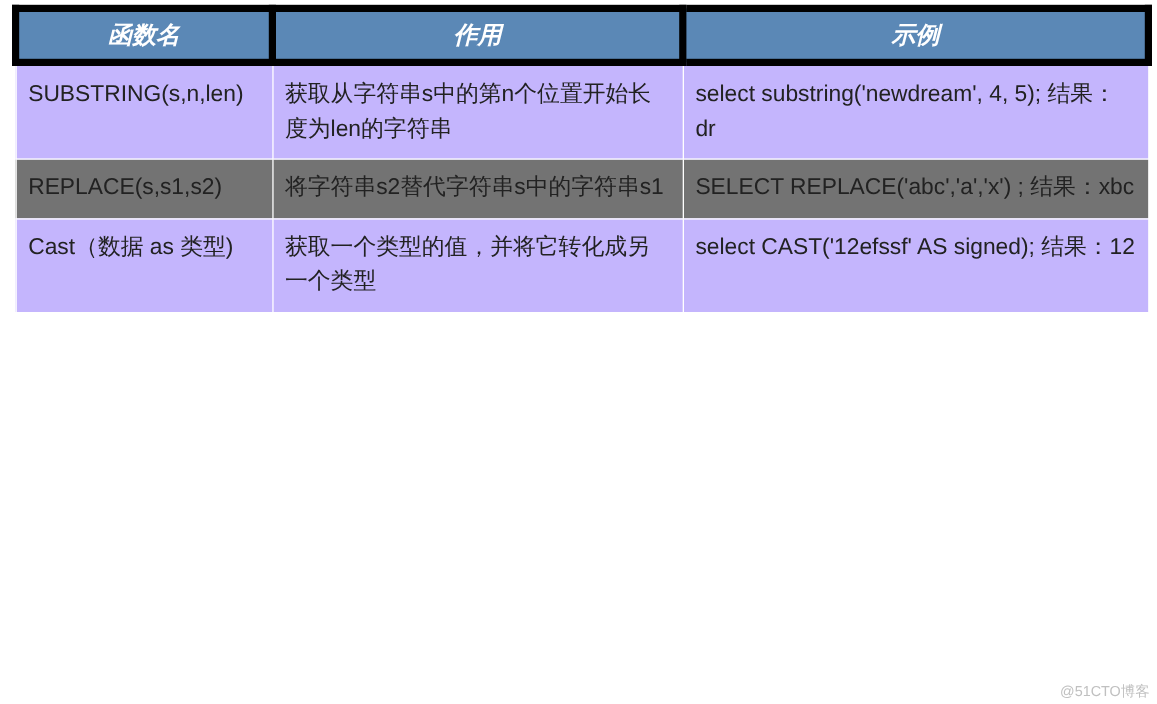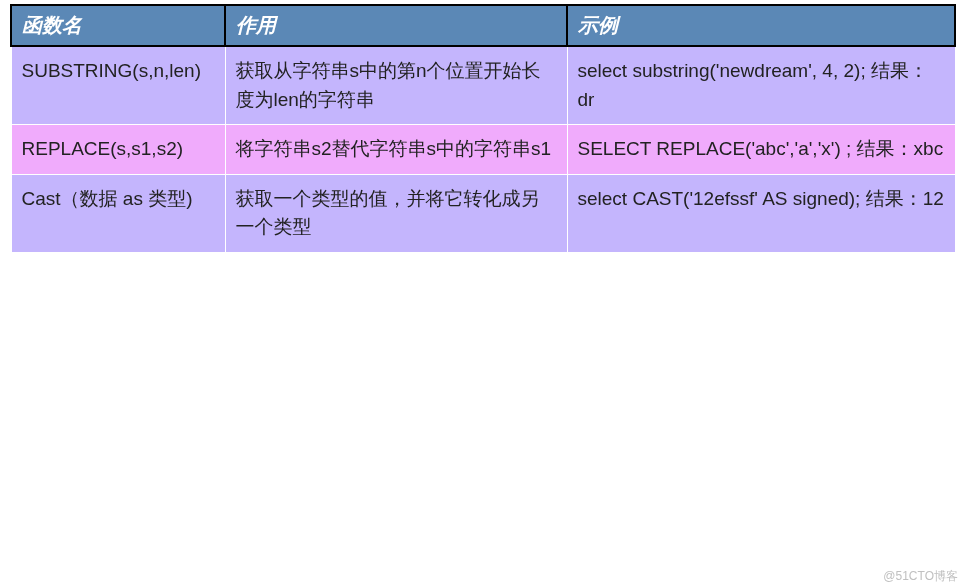--- a/index.html
+++ b/index.html
@@ -15,35 +15,35 @@
     width: 944px;
     margin: 4px 10px;
     border-collapse: collapse;
     table-layout: fixed;
   }
   .table th {
     background: #5b88b6;
     color: #ffffff;
     font-weight: bold;
     font-style: italic;
-    text-align: left;
+    text-align: center;
     padding: 6px 10px;
-    border: 2px solid #000000;
+    border: 6px solid #000000;
     font-size: 20px;
   }
   .table td {
     padding: 10px 10px;
     border: 1px solid #ffffff;
     vertical-align: top;
     font-size: 19px;
     line-height: 1.5;
     color: #222;
   }
   .row-a td { background: #c4b5fd; }
-  .row-b td { background: #f0abfc; }
+  .row-b td { background: #737373; }
   .col-1 { width: 214px; }
   .col-2 { width: 342px; }
   .col-3 { width: 388px; }
   .watermark {
     position: absolute;
     right: 6px;
     bottom: 2px;
     font-size: 12px;
     color: #c0c0c0;
     text-align: right;
@@ -62,21 +62,21 @@
     <tr>
       <th>函数名</th>
       <th>作用</th>
       <th>示例</th>
     </tr>
   </thead>
   <tbody>
     <tr class="row-a">
       <td>SUBSTRING(s,n,len)</td>
       <td>获取从字符串s中的第n个位置开始长度为len的字符串</td>
-      <td>select substring('newdream', 4, 2); 结果：dr</td>
+      <td>select substring('newdream', 4, 5); 结果：dr</td>
     </tr>
     <tr class="row-b">
       <td>REPLACE(s,s1,s2)</td>
       <td>将字符串s2替代字符串s中的字符串s1</td>
       <td>SELECT REPLACE('abc','a','x') ; 结果：xbc</td>
     </tr>
     <tr class="row-a">
       <td>Cast（数据 as 类型)</td>
       <td>获取一个类型的值，并将它转化成另一个类型</td>
       <td>select  CAST('12efssf' AS signed); 结果：12</td>

